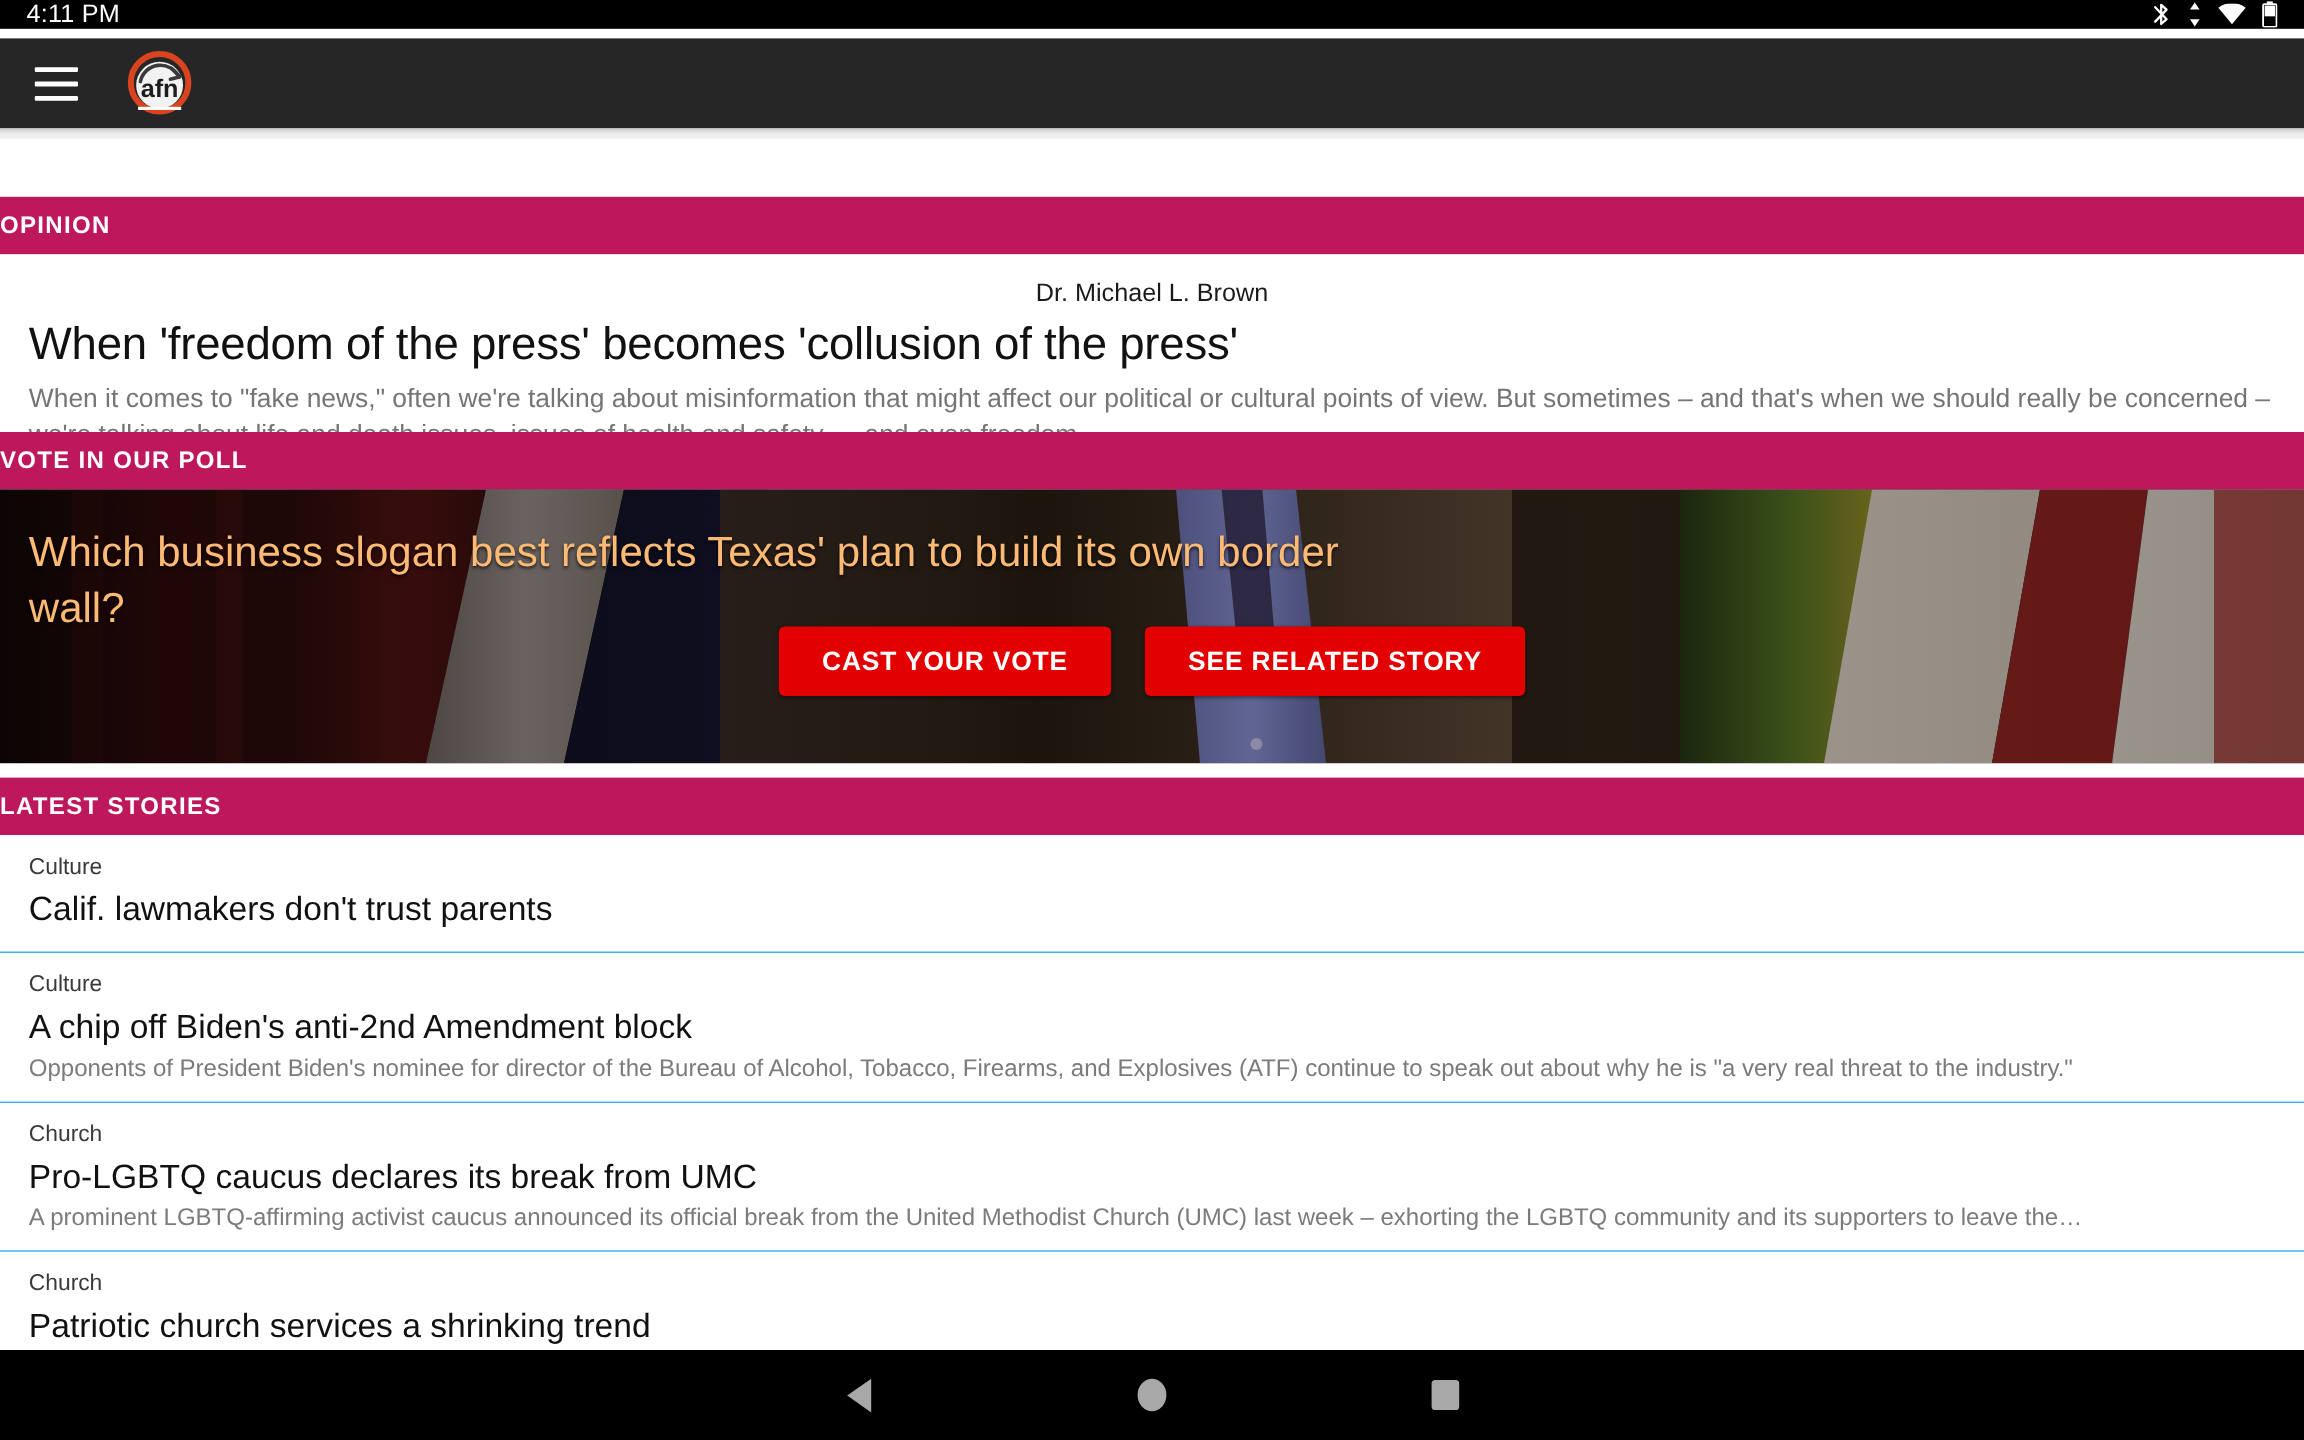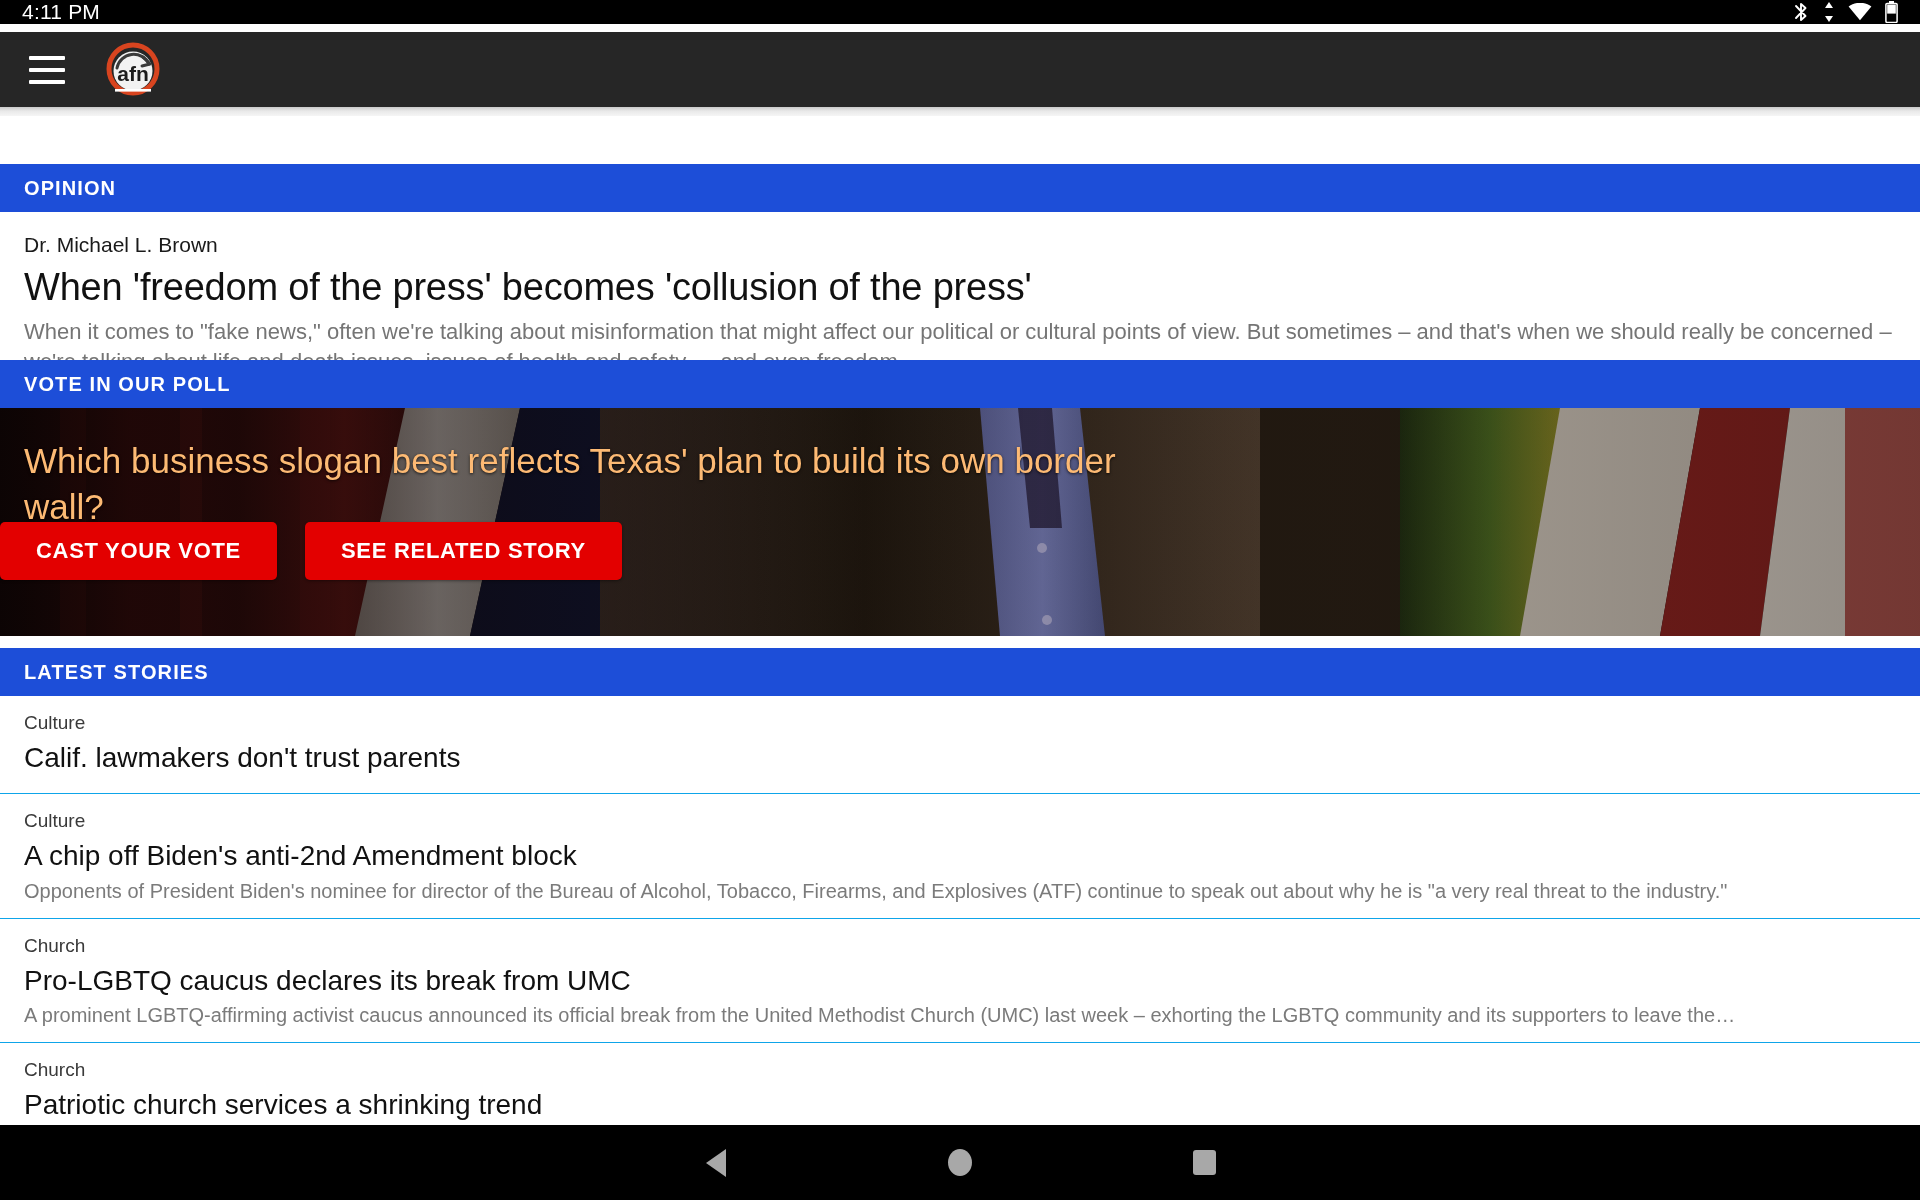--- a/index.html
+++ b/index.html
@@ -84,25 +84,24 @@
     top: 107px; left: 0;
     width: 1920px;
     height: 9px;
     background: linear-gradient(to bottom, #c9c9c9 0%, #e9e9e9 45%, #f5f5f5 100%);
   }
 
   
   .section-banner {
     width: 1920px;
     height: 48px;
-    background: #1d4ed8;
+    background: #be185d;
     display: flex;
     align-items: center;
     box-sizing: border-box;
-    padding-left: 24px;
   }
   .section-banner .label {
     color: #ffffff;
     font-size: 20px;
     font-weight: bold;
     letter-spacing: 1.1px;
   }
 
   
   .opinion-block {
@@ -112,20 +111,21 @@
   }
   .opinion-body {
     background: #ffffff;
     padding: 20px 24px 14px 24px;
     box-sizing: border-box;
   }
   .opinion-author {
     font-size: 21px;
     color: #1a1a1a;
     line-height: 1.25;
+    text-align: center;
   }
   .opinion-title {
     font-size: 38px;
     color: #111111;
     font-weight: normal;
     margin: 8px 0 7px 0;
     line-height: 1.15;
     letter-spacing: -.2px;
   }
   .opinion-summary {
@@ -162,20 +162,21 @@
     line-height: 1.3;
     text-shadow: 0 1px 3px rgba(0,0,0,.75);
     max-width: 1100px;
   }
   .poll-buttons {
     position: absolute;
     left: 0;
     top: 114px;
     width: 1920px;
     display: flex;
+    justify-content: center;
     gap: 28px;
   }
   .poll-btn {
     background: #e30000;
     color: #ffffff;
     border: none;
     border-radius: 5px;
     font-family: "Liberation Sans", sans-serif;
     font-size: 22px;
     font-weight: bold;

